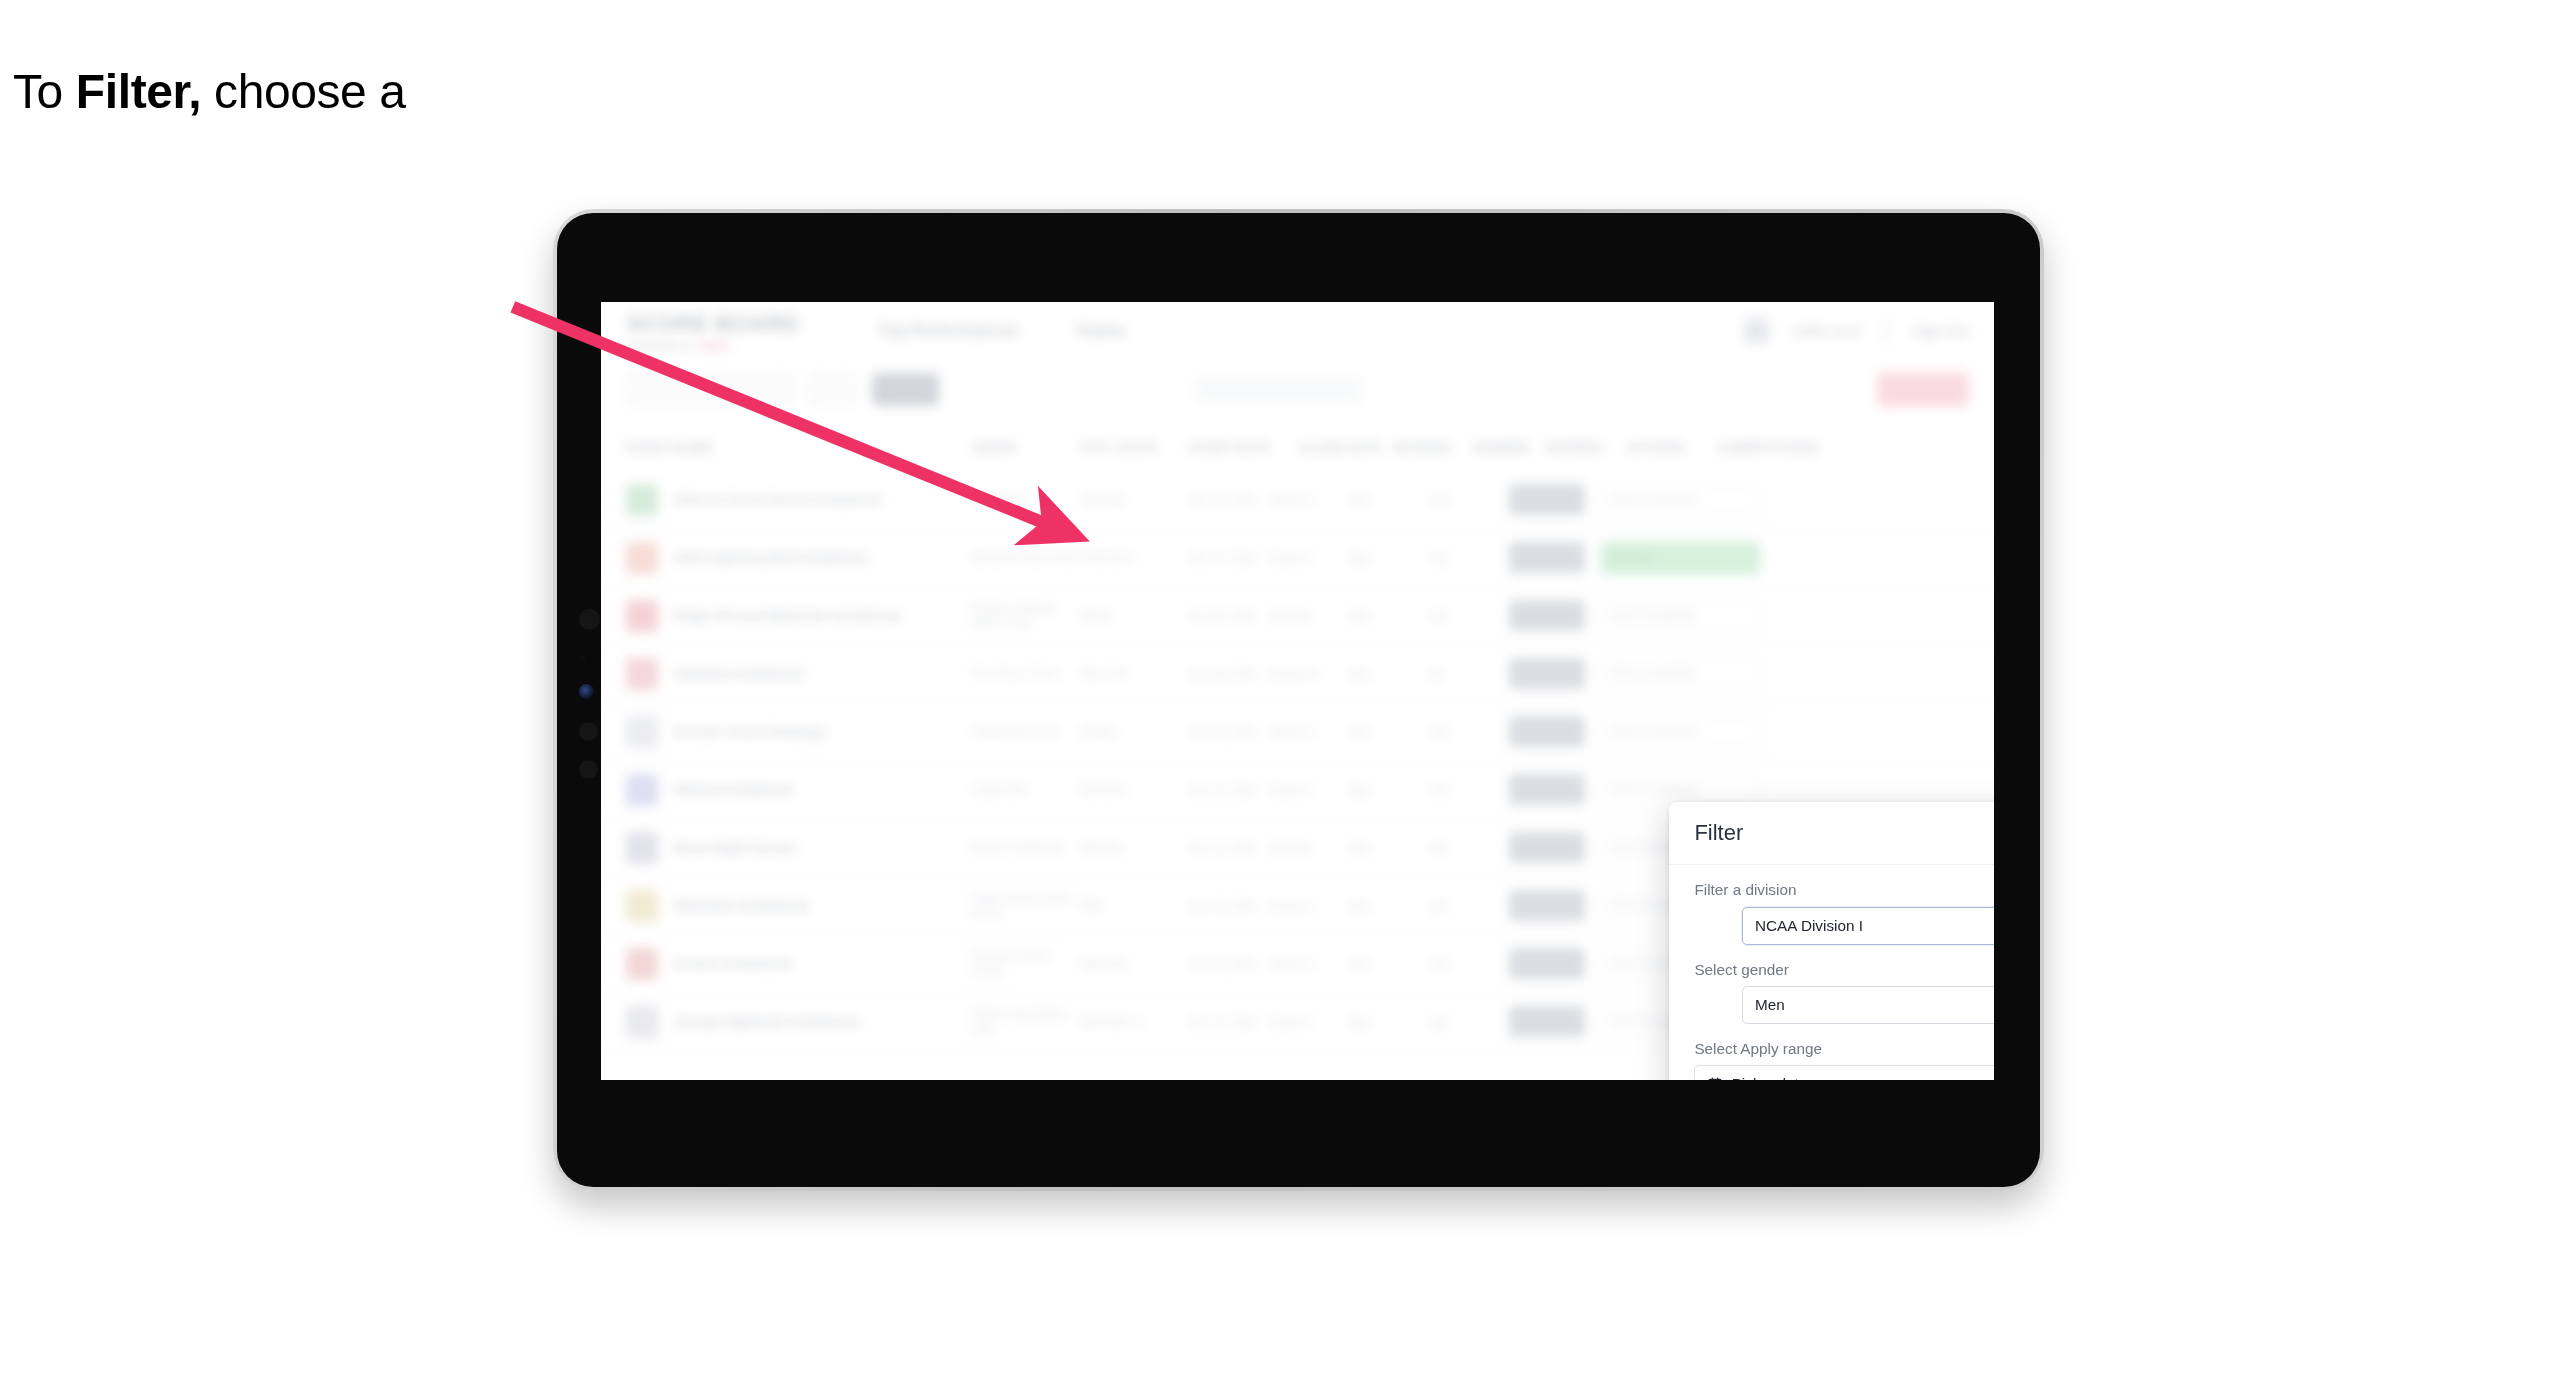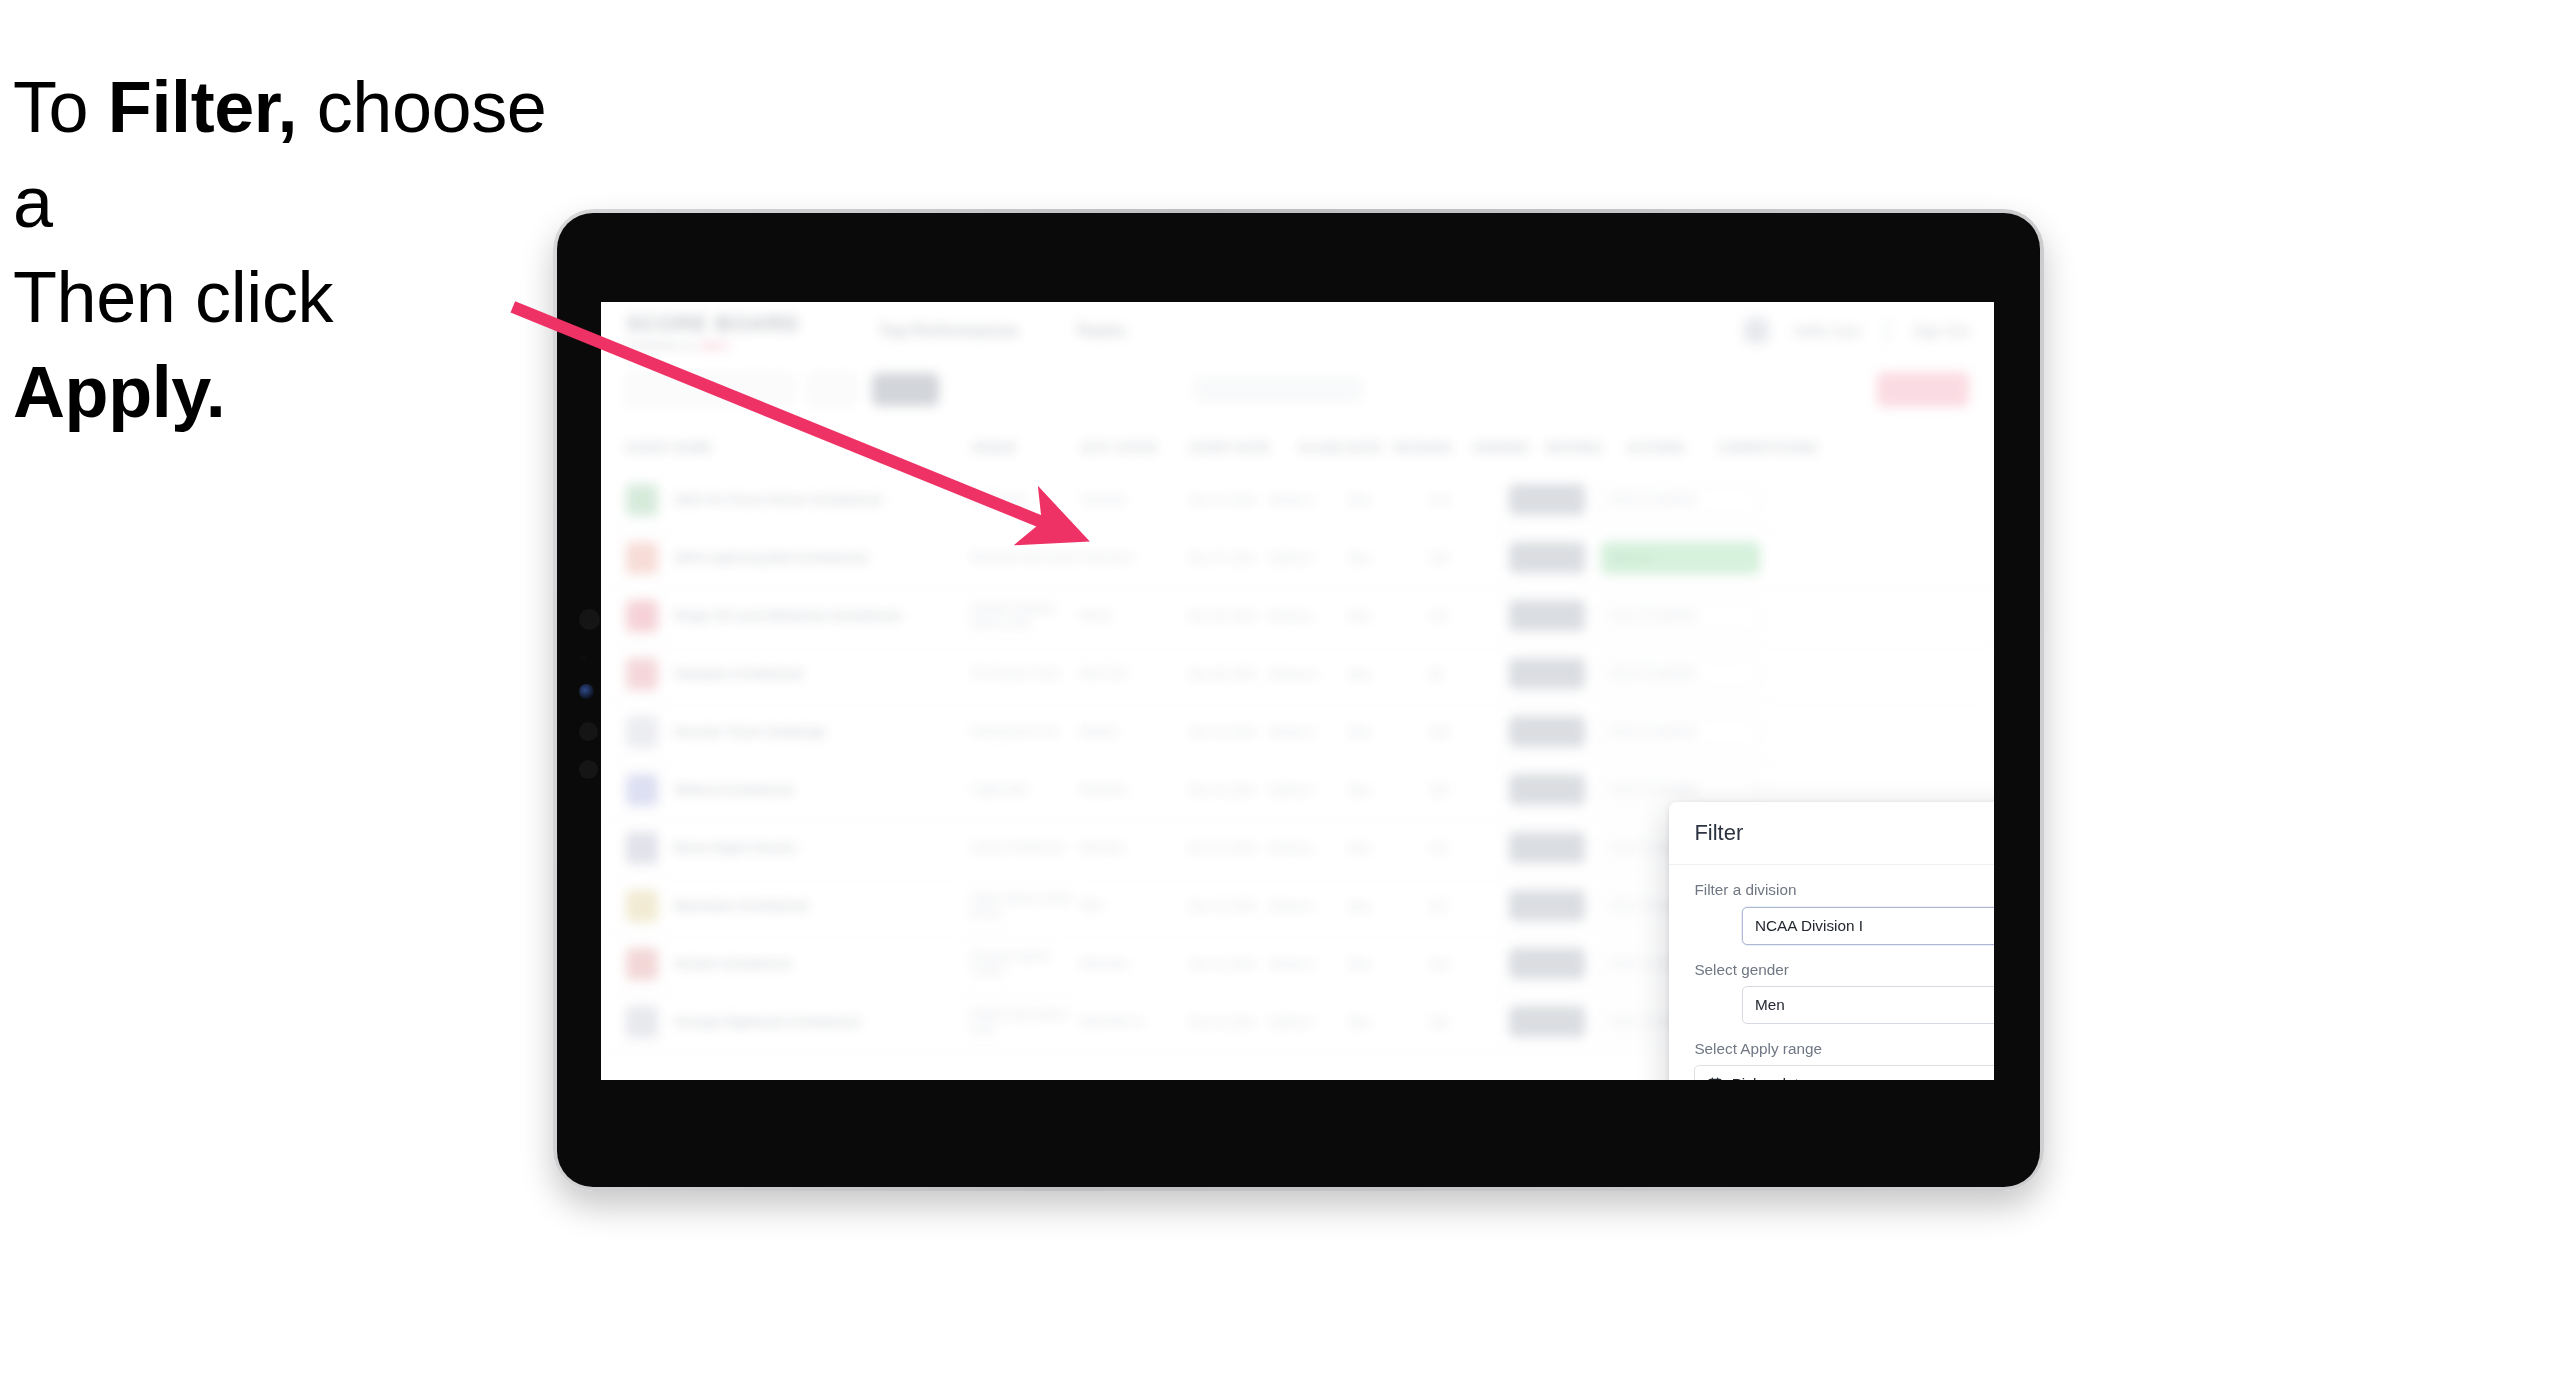--- a/index.html
+++ b/index.html
@@ -7,21 +7,21 @@
     width: 2576px; height: 1386px;
     background: #ffffff;
     font-family: "Liberation Sans", sans-serif;
     overflow: hidden;
   }
   #stage { position: relative; width: 2576px; height: 1386px; background:#fff; }
 
   
   #callout {
     position: absolute; left: 13px; top: 60px; width: 538px;
-    font-size: 72px; line-height: 1.32; color: #000;
+    font-size: 48px; line-height: 1.32; color: #000;
     letter-spacing: -0.4px;
   }
   #callout .b { font-weight: 700; }
 
   
   #device {
     position: absolute; left: 553px; top: 209px;
     width: 1491px; height: 982px;
     background: linear-gradient(100deg,#d8d8da 0%,#bfbfc2 40%,#cfcfd2 100%);
     border-radius: 41px;
@@ -139,23 +139,20 @@
   #arrow { position:absolute; left:0; top:0; width:2576px; height:1386px; pointer-events:none; }
 </style>
 </head>
 <body>
 
 <div id="stage">
 
   <div id="callout">
     <div>
       <span>To </span><span class="b">Filter,</span><span> choose a</span>
-    </div>
-    <div>
-      <span>Then click </span><span class="b">Apply.</span>
     </div>
   </div>
 
   <div id="device">
     <div id="screen-bezel">
 
       <div class="sensor s1"></div>
       <div class="sensor s2"></div>
       <div class="sensor s3"></div>
       <div class="sensor s4"></div>

